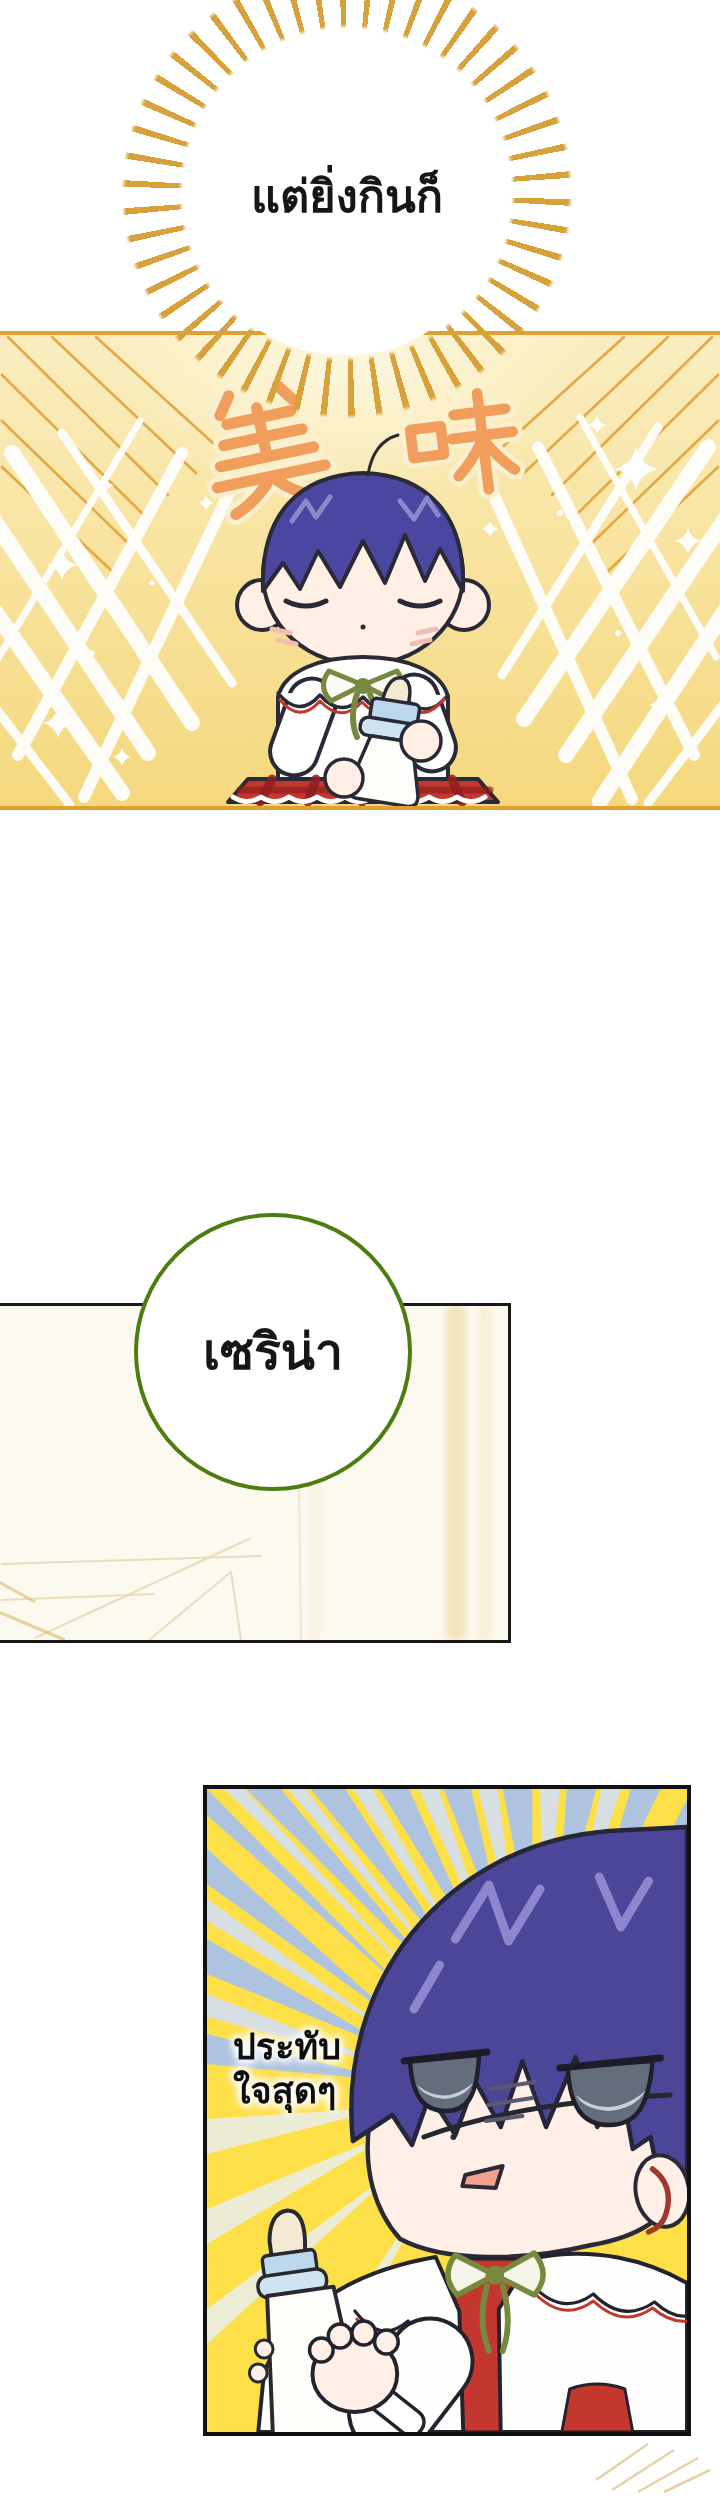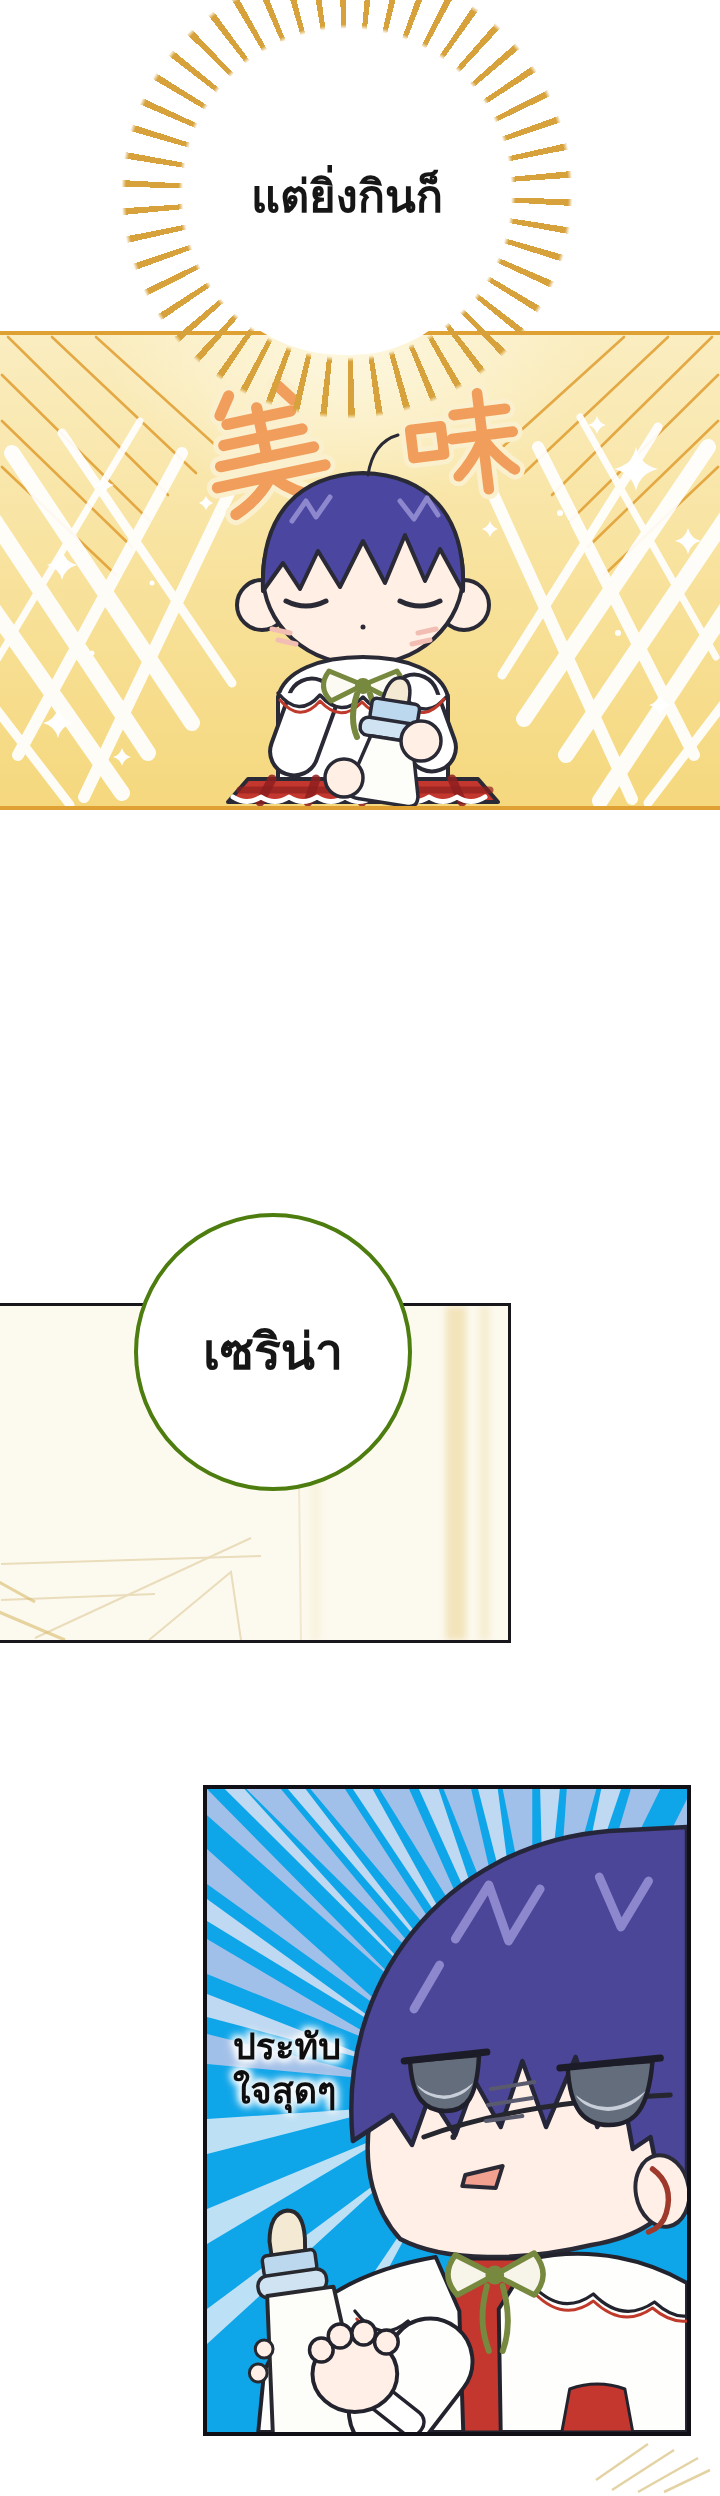--- a/index.html
+++ b/index.html
@@ -24,21 +24,21 @@
       linear-gradient(180deg,#FAEDC0 0%,#F8E3A0 45%,#F5D87E 100%);}
   .gold-panel svg{position:absolute;left:0;top:0;}
   
   .mid-panel{left:-4px;top:1303px;width:509px;height:334px;background:#FCF9EE;
     border:3px solid #17171C;z-index:1;overflow:hidden;}
   .mid-bubble{left:134px;top:1213px;width:278px;height:278px;border-radius:50%;
     background:#fff;border:4px solid #4d7c0f;z-index:3;box-sizing:border-box;
     display:flex;align-items:center;justify-content:center;}
   .mid-bubble .burst-text{font-size:50px;}
   
-  .bot-panel{left:203px;top:1785px;width:480px;height:643px;background:#0ea5e9;
+  .bot-panel{left:203px;top:1785px;width:480px;height:643px;background:#fde047;
     border:4px solid #101016;z-index:1;overflow:hidden;}
   .caption{left:26px;top:236px;width:130px;font-weight:bold;font-size:36px;line-height:1.22;
     color:#0E0E0E;z-index:6;text-align:left;white-space:nowrap;
     text-shadow:0 0 6px #fff,0 0 10px #fff,0 0 14px #fff,2px 2px 8px #fff,-2px -2px 8px #fff;}
   .footer-sparkle{left:592px;top:2438px;z-index:2;}
 </style>
 </head>
 <body>
 
 <div class="page">

